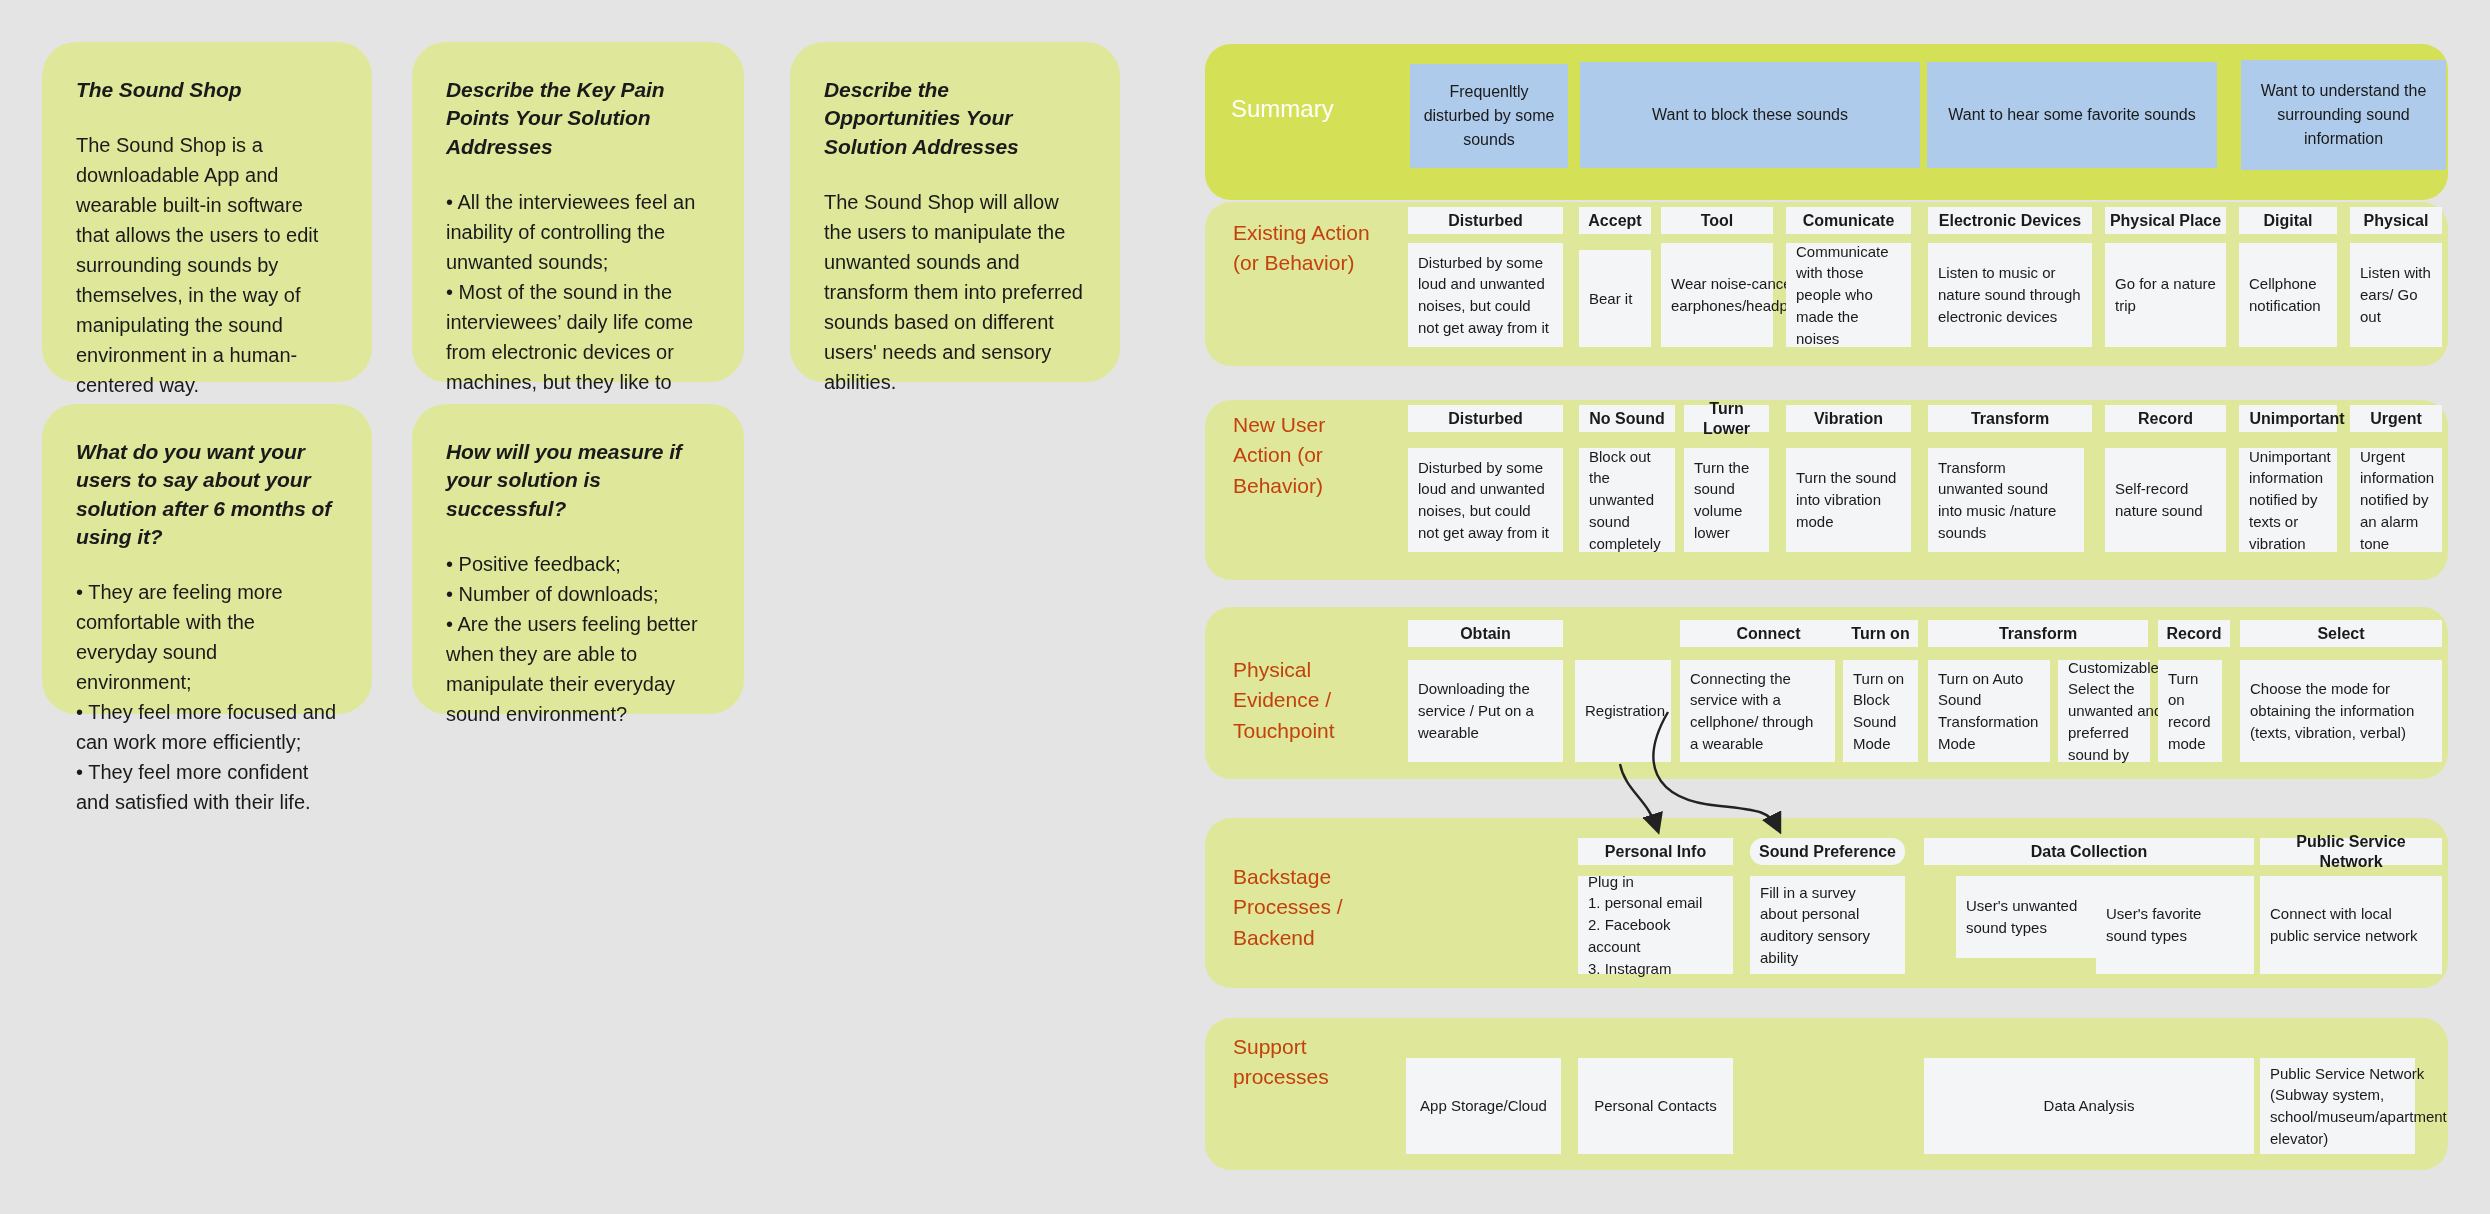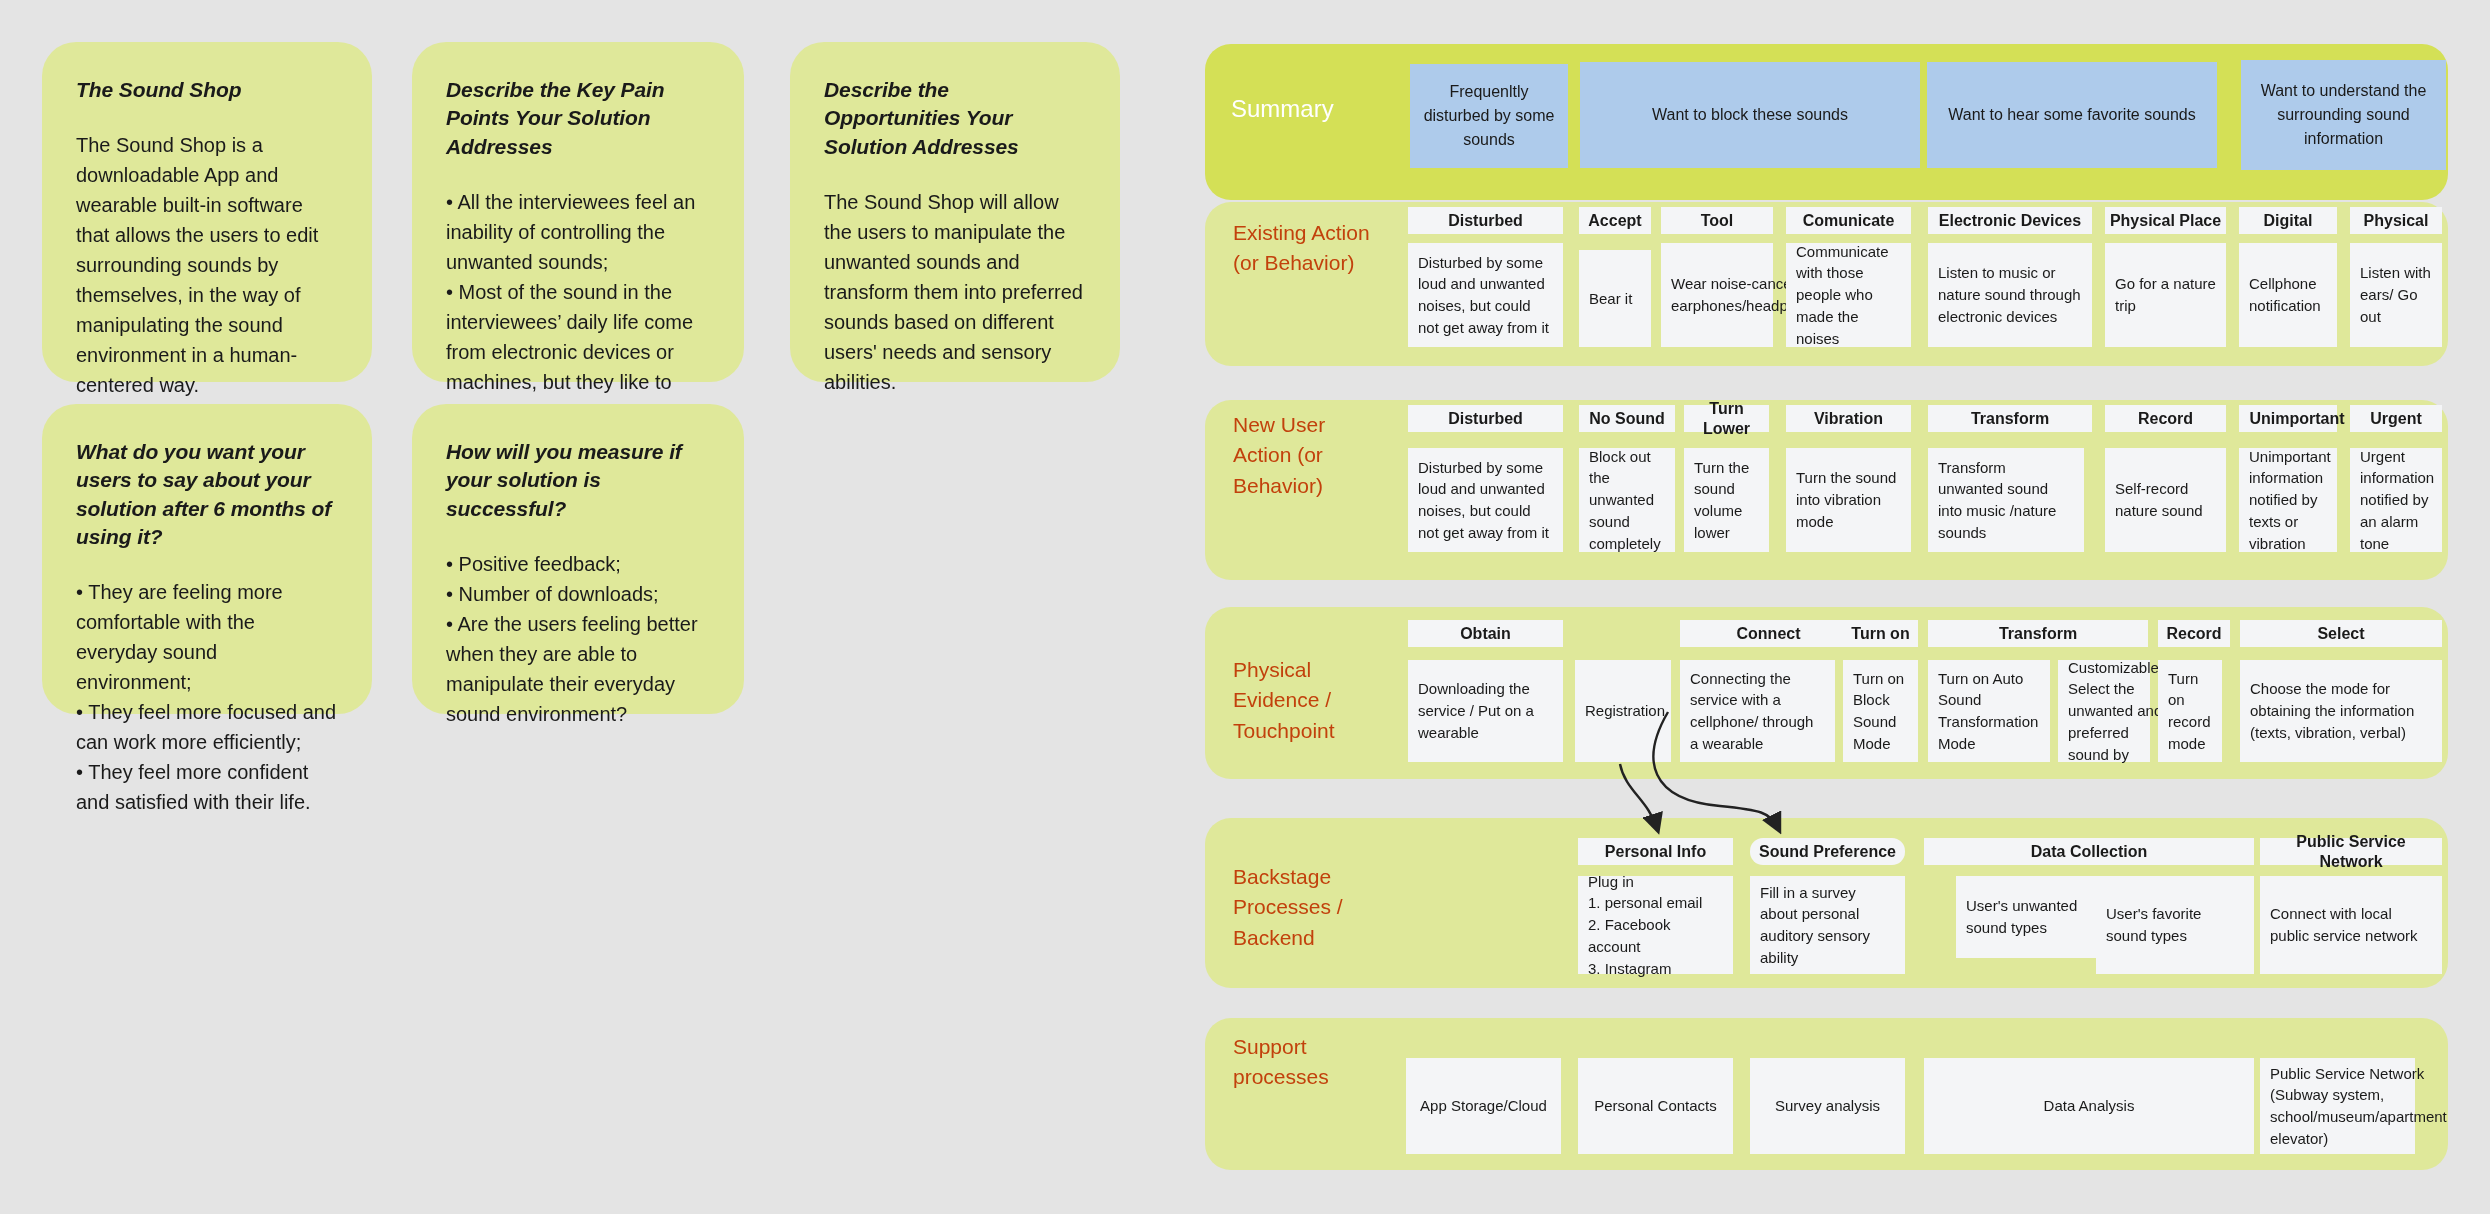--- a/index.html
+++ b/index.html
@@ -223,21 +223,20 @@
   <div class="ccell" style="left:2096px;top:876px;width:158px;height:98px;">User's favorite sound types</div>
   <div class="ccell" style="left:2260px;top:876px;width:182px;height:98px;">Connect with local public service network</div>
 
   <div class="row pale" style="left:1205px;top:1018px;width:1243px;height:152px;">
   </div>
   <div class="rowlabel" style="left:1233px;top:1032px;width:170px;">Support
 processes</div>
 
   <div class="ccell center" style="left:1406px;top:1058px;width:155px;height:96px;">App Storage/Cloud</div>
   <div class="ccell center" style="left:1578px;top:1058px;width:155px;height:96px;">Personal Contacts</div>
-  <div class="ccell center" style="left:1750px;top:1058px;width:155px;height:96px;">Survey analysis</div>
   <div class="ccell center" style="left:1924px;top:1058px;width:330px;height:96px;">Data Analysis</div>
   <div class="ccell" style="left:2260px;top:1058px;width:155px;height:96px;">Public Service Network (Subway system, school/museum/apartment elevator)</div>
 
   <svg class="arrows" width="2490" height="1214">
     <defs>
       <marker id="ah" markerWidth="9" markerHeight="9" refX="6" refY="4.5" orient="auto">
         <path d="M0,0 L9,4.5 L0,9 z" fill="#222"></path>
       </marker>
     </defs>
     <path d="M1620,764 C1625,790 1648,800 1657,828" fill="none" stroke="#222" stroke-width="2.4" marker-end="url(#ah)"></path>

